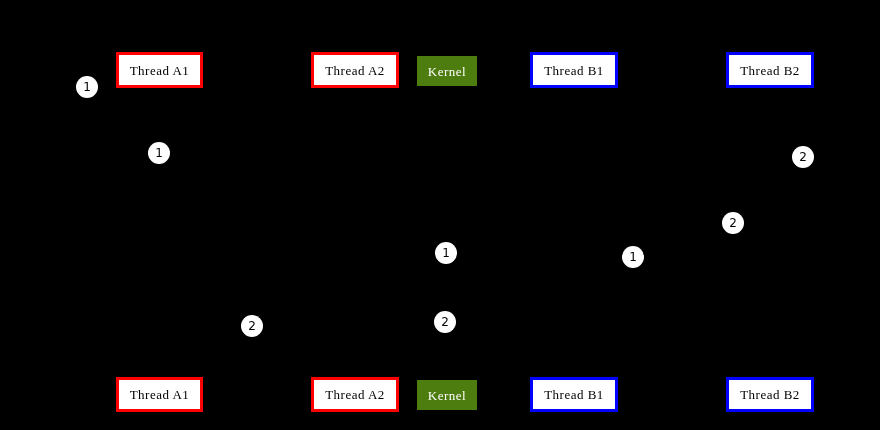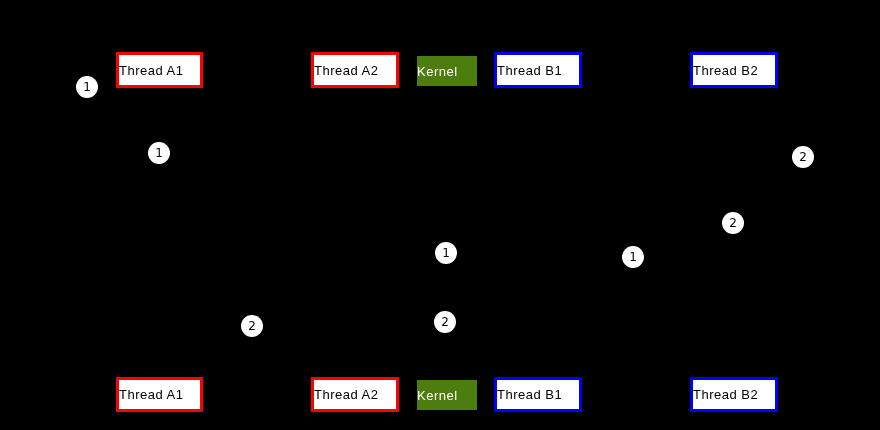--- a/index.html
+++ b/index.html
@@ -15,36 +15,37 @@
     overflow: hidden;
     font-family: "DejaVu Sans Mono", "Liberation Mono", monospace;
   }
 
   
   .lifeline-box {
     position: absolute;
     box-sizing: border-box;
     display: flex;
     align-items: center;
-    justify-content: flex-start;
-    font-family: Liberation Sans, sans-serif;
+    justify-content: center;
+    font-family: Liberation Serif, serif;
     font-size: 13px;
     letter-spacing: 0.5px;
     white-space: nowrap;
     line-height: 1;
   }
   .lifeline-box.style-red {
     background: #ffffff;
     border: 3px solid #ff0000;
     color: #000000;
   }
   .lifeline-box.style-blue {
     background: #ffffff;
     border: 3px solid #0000ff;
     color: #000000;
+    margin-left: 36px;
   }
   .lifeline-box.style-solid-blue {
     background: #4d7c0f;
     border: 0px solid #0000ff;
     color: #ffffff;
   }
 
   
   .lifeline-stem {
     position: absolute;

